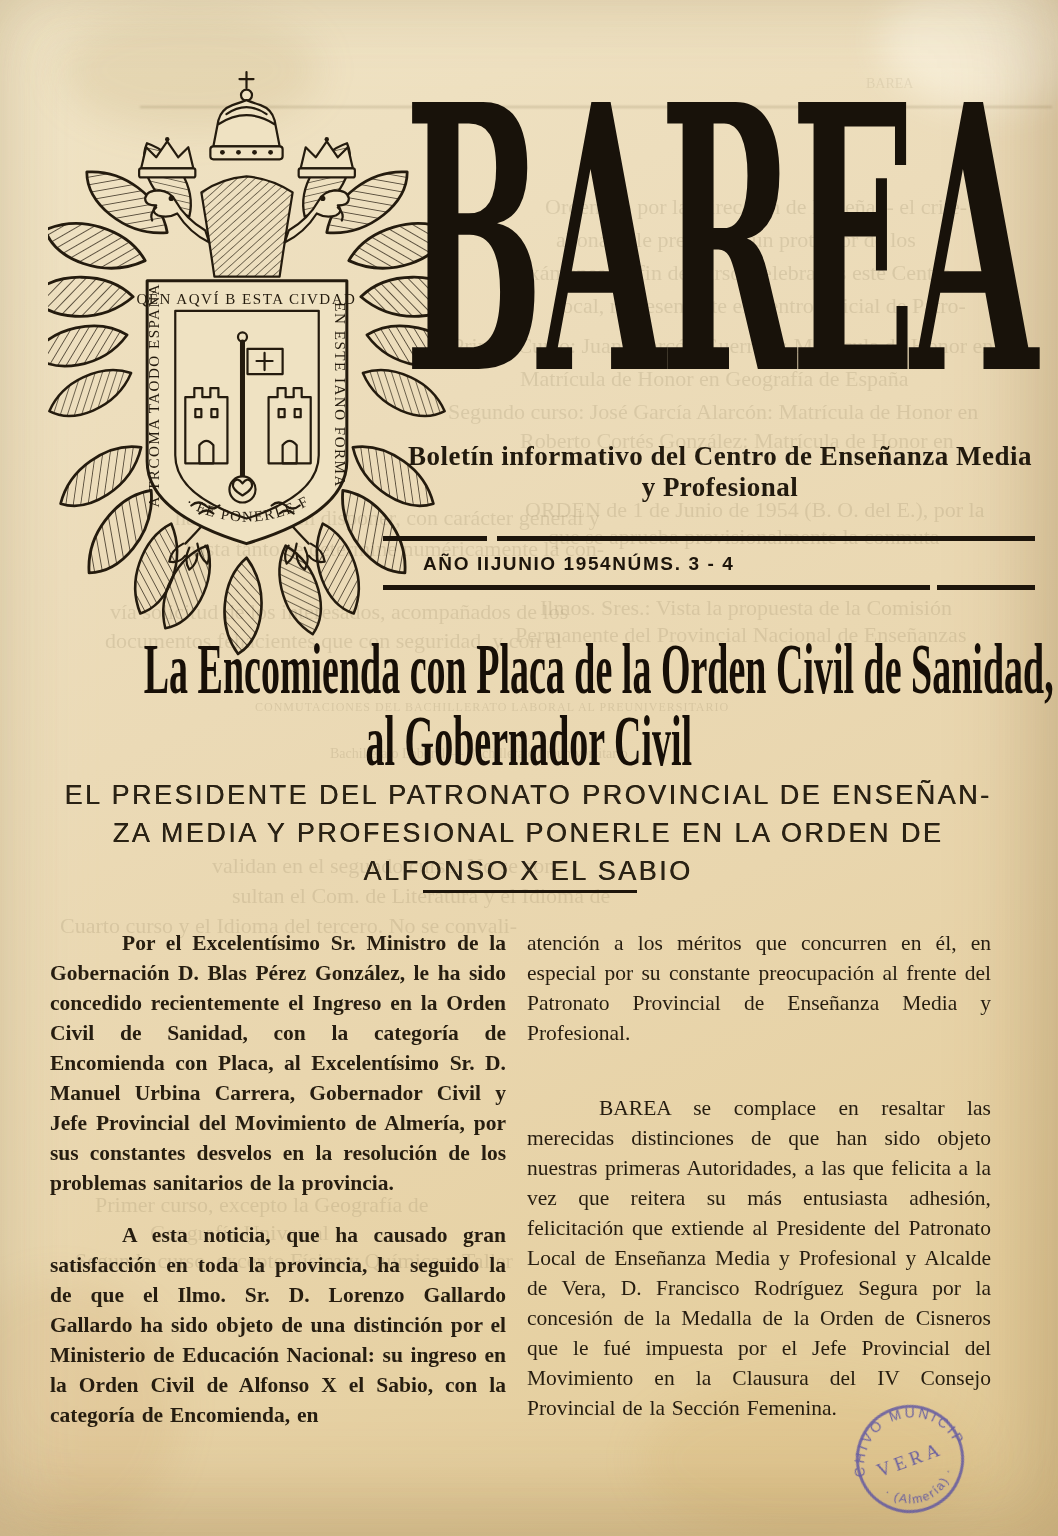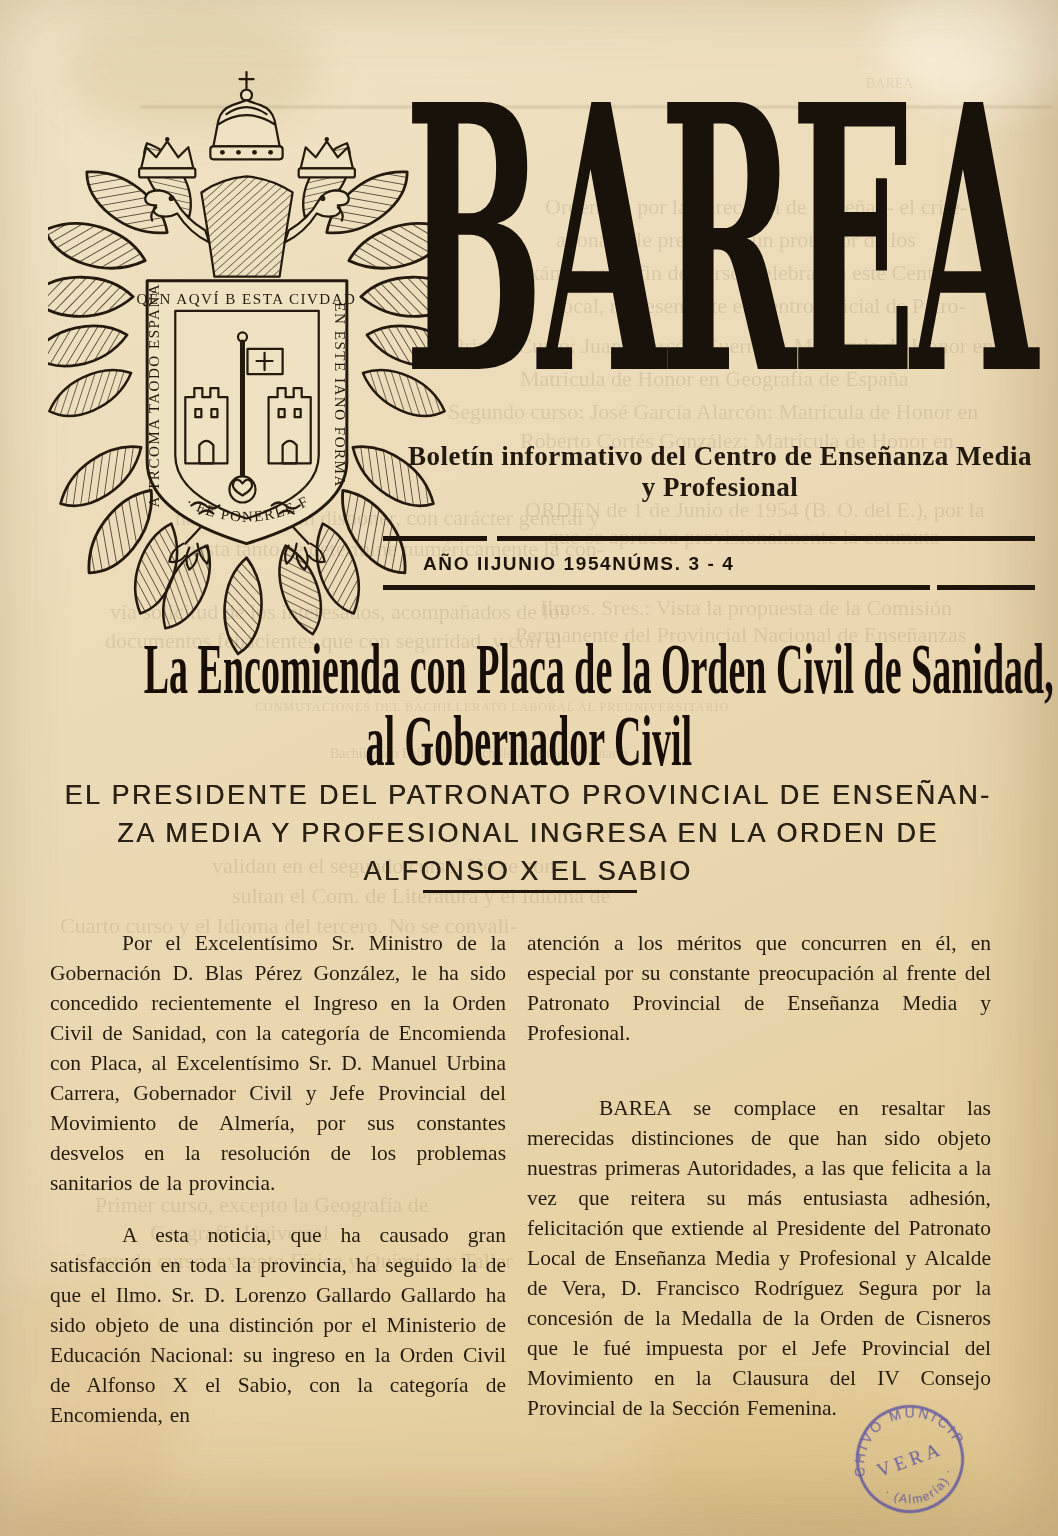--- a/index.html
+++ b/index.html
@@ -55,21 +55,21 @@
   .headline .hl span{display:inline-block;font-family:"Liberation Serif",serif;font-weight:bold;font-size:50px;transform:scale(.76,1.42);transform-origin:center;white-space:nowrap;}
 
   
   .subhead{position:absolute;left:0;top:776px;width:1056px;text-align:center;
     font-family:"Liberation Sans",sans-serif;font-size:27px;line-height:38px;letter-spacing:2.5px;color:#2a2214;
     text-shadow:.4px 0 0 currentColor;}
   .divider{position:absolute;left:423px;top:890px;width:214px;height:3px;background:#1d150b;}
 
   
   .col{position:absolute;top:928px;font-size:21.5px;line-height:30px;text-align:justify;color:#261d10;word-spacing:1.5px;}
-  .col.left{left:50px;width:456px;}
+  .col.left{left:50px;width:456px;font-weight:bold;}
   .col.right{left:527px;width:464px;}
   .col p{margin:0;}
   .col .sp1{margin-top:22px;}
   .col .sp2{margin-top:45px;}
   .indent{text-indent:72px;}
 
   
   .stamp{position:absolute;left:843px;top:1392px;width:134px;height:134px;transform:rotate(-20deg);opacity:.85;filter:blur(.2px);}
 </style>
 </head>
@@ -242,21 +242,21 @@
         </div>
     </div>
 
     <div class="headline">
       <span class="hl"><span>La Encomienda con Placa de la Orden Civil de Sanidad,</span></span>
       <span class="hl"><span>al Gobernador Civil</span></span>
     </div>
 
     <div class="subhead">
       <div>EL PRESIDENTE DEL PATRONATO PROVINCIAL DE ENSEÑAN-</div>
-      <div>ZA MEDIA Y PROFESIONAL INGRESA EN LA ORDEN DE</div>
+      <div>ZA MEDIA Y PROFESIONAL PONERLE EN LA ORDEN DE</div>
       <div>ALFONSO X EL SABIO</div>
     </div>
     <div class="divider"></div>
 
     <div class="col left">
       <p class="indent">Por el Excelentísimo Sr. Ministro de la Gobernación D. Blas Pérez González, le ha sido concedido recientemente el Ingreso en la Orden Civil de Sanidad, con la categoría de Encomienda con Placa, al Excelentísimo Sr. D. Manuel Urbina Carrera, Gobernador Civil y Jefe Provincial del Movimiento de Almería, por sus constantes desvelos en la resolución de los problemas sanitarios de la provincia.</p>
       <p class="indent sp1">A esta noticia, que ha causado gran satisfacción en toda la provincia, ha seguido la de que el Ilmo. Sr. D. Lorenzo Gallardo Gallardo ha sido objeto de una distinción por el Ministerio de Educación Nacional: su ingreso en la Orden Civil de Alfonso X el Sabio, con la categoría de Encomienda, en</p>
     </div>
     <div class="col right">
       <p>atención a los méritos que concurren en él, en especial por su constante preocupación al frente del Patronato Provincial de Enseñanza Media y Profesional.</p>

